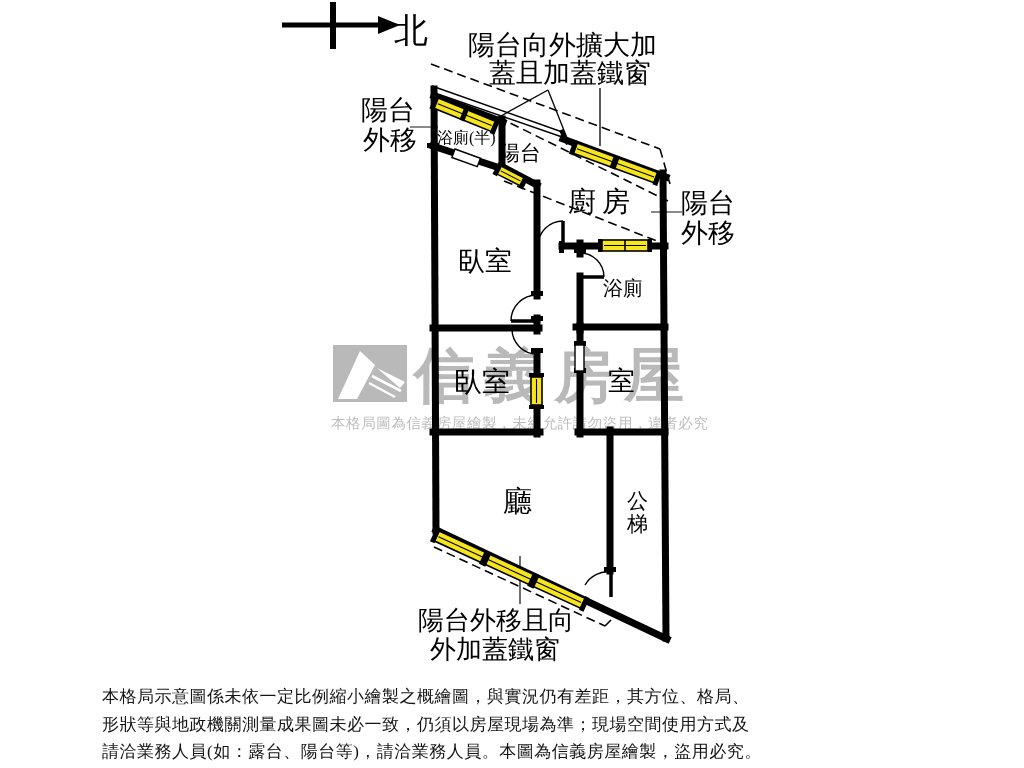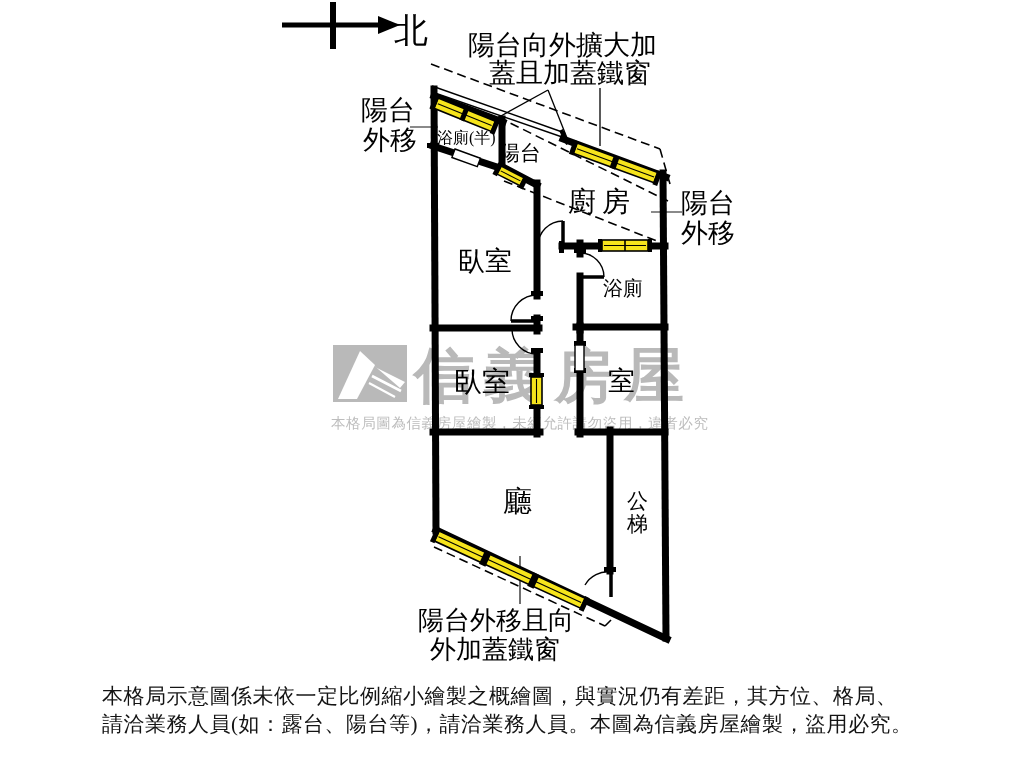--- a/index.html
+++ b/index.html
@@ -3,21 +3,21 @@
 <meta charset="utf-8">
 <style>
   html,body { margin:0; padding:0; background:#fff; }
   #canvas {
     position:relative; width:1024px; height:768px; background:#ffffff;
     font-family:"Liberation Serif", serif; overflow:hidden;
   }
   #plan-svg { position:absolute; left:0; top:0; }
   .disclaimer {
     position:absolute; left:102px; top:683px; width:850px;
-    font-size:21px; line-height:27.5px; color:#141414; letter-spacing:0.5px;
+    font-size:17px; line-height:27.5px; color:#141414; letter-spacing:0.5px;
     font-family:"Liberation Serif", serif;
   }
   svg text { fill:#000; font-family:"Liberation Serif", serif; }
   .wm { fill:#b9b9b9; }
   .wm-small { fill:#bdbdbd; }
 </style>
 </head>
 <body>
 
 <div id="canvas">
@@ -184,16 +184,17 @@
     <text x="363" y="149" font-size="27">外移</text>
     <text x="681" y="212" font-size="27">陽台</text>
     <text x="681" y="242" font-size="27">外移</text>
     <text x="418" y="629" font-size="26">陽台外移且向</text>
     <text x="430" y="658" font-size="26">外加蓋鐵窗</text>
   </g>
 </svg>
 
   <div class="disclaimer">
     <div>本格局示意圖係未依一定比例縮小繪製之概繪圖，與實況仍有差距，其方位、格局、</div>
+    <div>形狀等與地政機關測量成果圖未必一致，仍須以房屋現場為準；現場空間使用方式及</div>
     <div>請洽業務人員(如：露台、陽台等)，請洽業務人員。本圖為信義房屋繪製，盜用必究。</div>
   </div>
 
 </div>
 
 </body></html>

